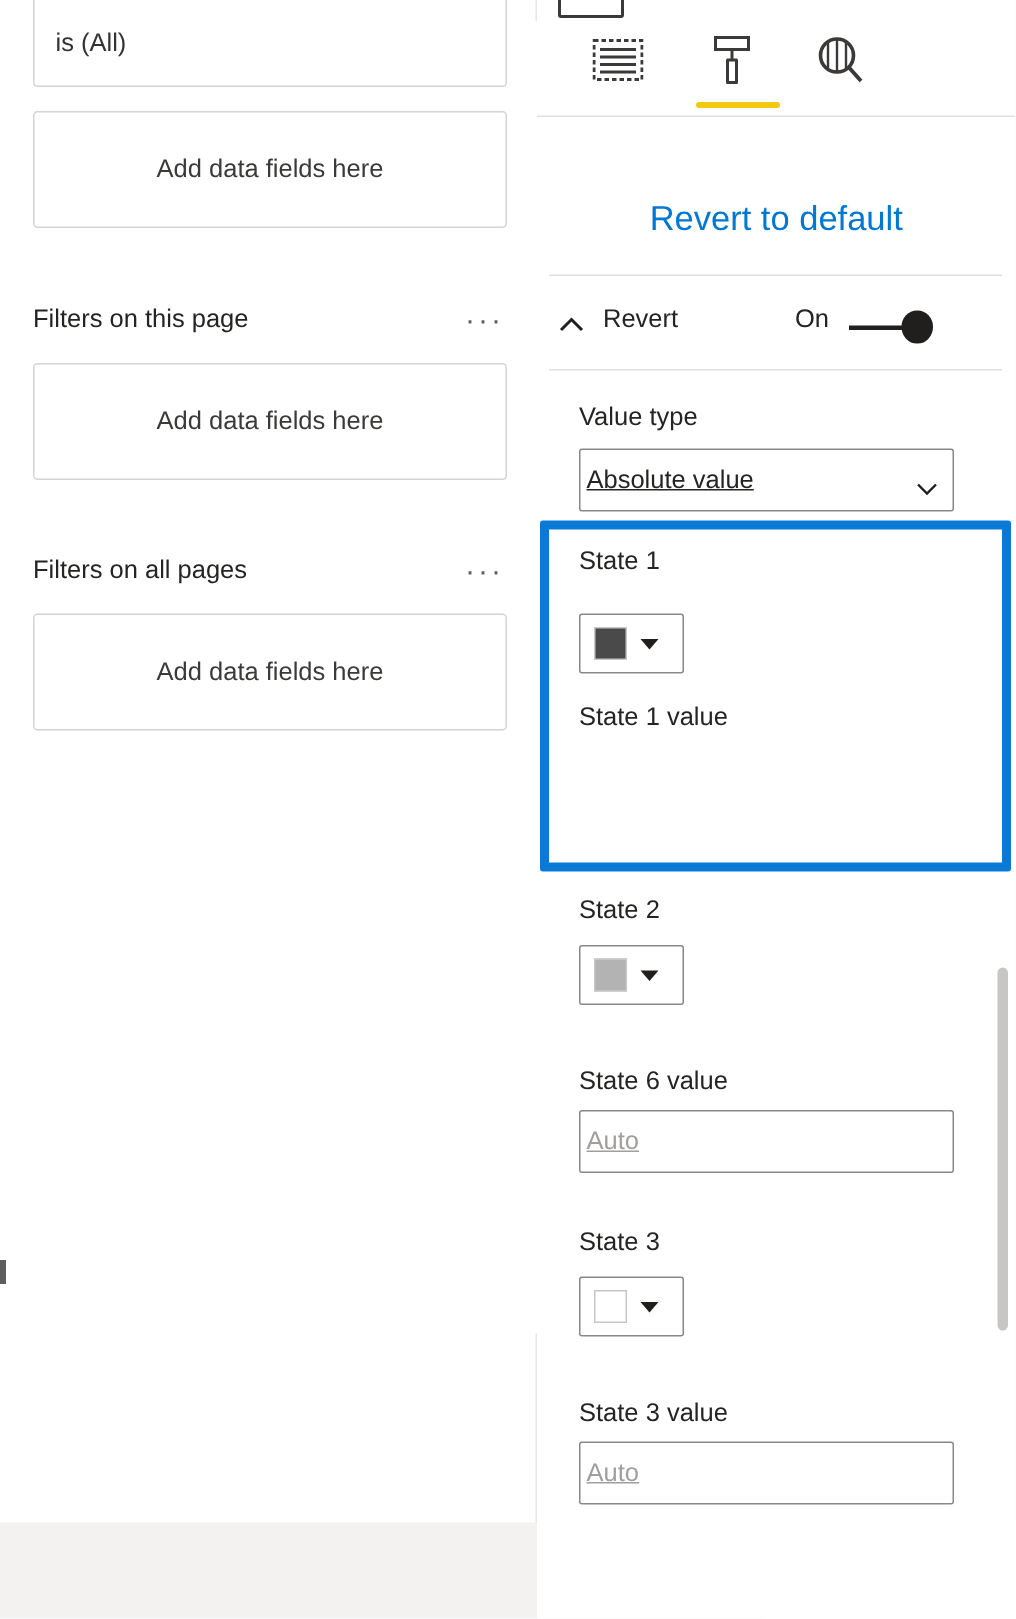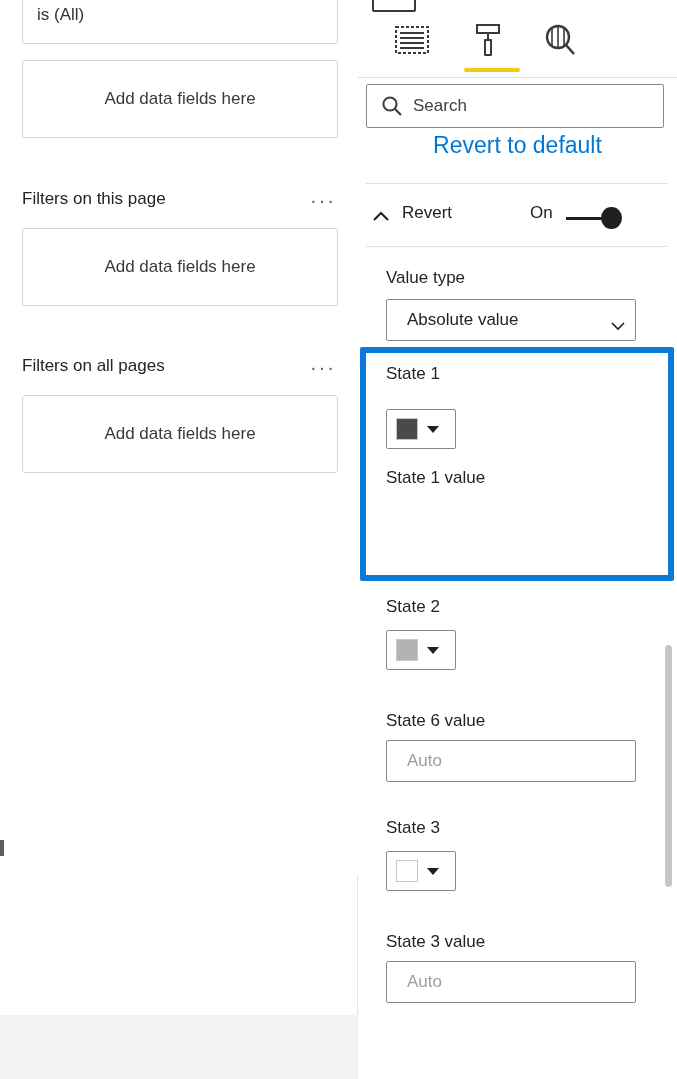--- a/index.html
+++ b/index.html
@@ -19,21 +19,21 @@
   
   #filters-pane {
     position: absolute;
     left: 0; top: 0;
     width: 358px; height: 1079px;
     background: #ffffff;
     border-right: 1px solid #e6e6e6;
   }
   #filters-scroll {
     position: absolute;
-    left: 0; top: 0; width: 358px; height: 875px;
+    left: 0; top: 14px; width: 358px; height: 875px;
     background: #ffffff;
   }
   .filter-card {
     position: absolute;
     left: 22px;
     width: 316px;
     border: 1px solid #d4d4d4;
     border-radius: 3px;
     background: #ffffff;
   }
@@ -194,21 +194,22 @@
   .field-input {
     position: absolute;
     left: 28px;
     width: 250px; height: 42px;
     border: 1px solid #8a8886;
     border-radius: 2px;
     background: #ffffff;
     font-size: 17px;
     color: #252423;
     display: flex; align-items: center;
-    padding-left: 20px;
+    padding-left: 4px;
+    text-decoration: underline;
   }
   .field-input.placeholder { color: #a19f9d; }
   .dropdown-caret {
     position: absolute;
     right: 12px;
     width: 12px; height: 8px;
   }
   .color-swatch-btn {
     position: absolute;
     left: 28px;
@@ -322,29 +323,20 @@
             <line x1="15" y1="3.5" x2="15" y2="24.5"></line>
             <line x1="9" y1="4.8" x2="9" y2="23"></line>
             <line x1="21" y1="4.8" x2="21" y2="23"></line>
           </g>
         </svg>
       </div>
 
       <div class="tool-underline" style="left:106px; width:56px;"></div>
     </div>
 
-    <div id="search-box">
-      <span style="margin-left:14px; display:flex;">
-        <svg width="22" height="22" viewBox="0 0 22 22" aria-hidden="true">
-          <circle cx="9" cy="9" r="6.6" fill="none" stroke="#3b3a39" stroke-width="2"></circle>
-          <line x1="14" y1="14" x2="20" y2="20" stroke="#3b3a39" stroke-width="2.2"></line>
-        </svg>
-      </span>
-      <span id="search-text">Search</span>
-    </div>
 
     <div id="revert-link">Revert to default</div>
     <div id="revert-divider"></div>
 
     <div id="states-header">
       <span id="states-chevron">
         <svg width="18" height="18" viewBox="0 0 18 18" aria-hidden="true">
           <polyline points="2,12 9,5 16,12" fill="none" stroke="#201f1e" stroke-width="2"></polyline>
         </svg>
       </span>

